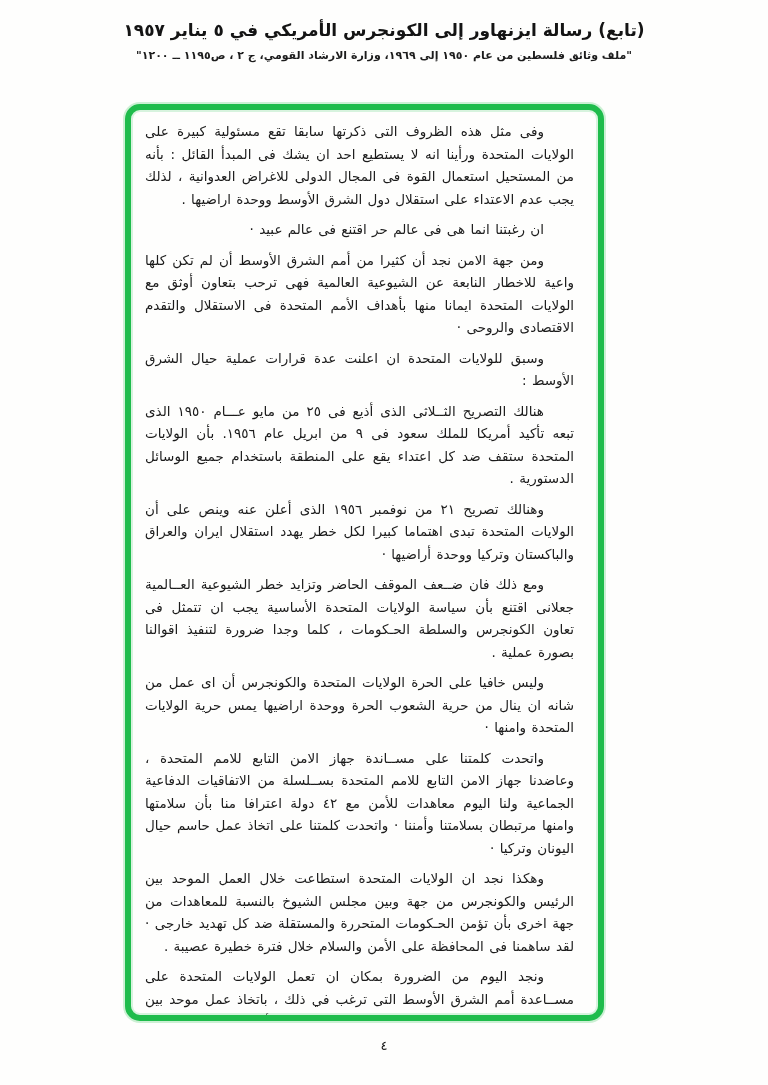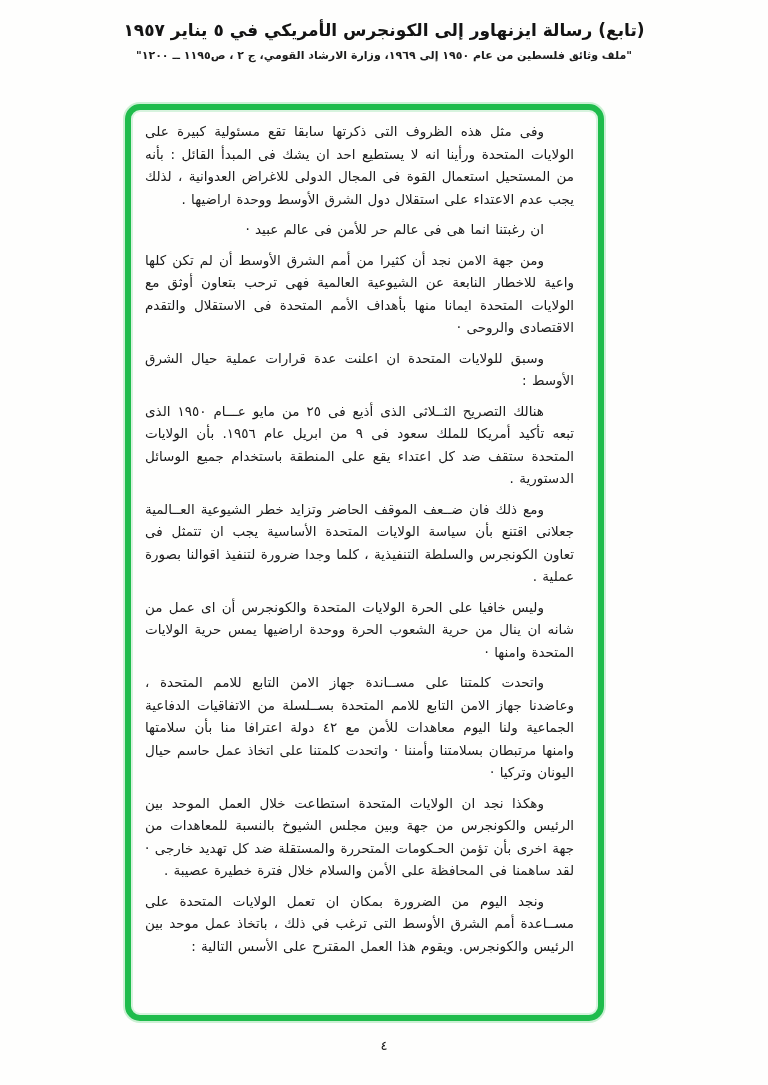--- a/index.html
+++ b/index.html
@@ -82,31 +82,32 @@
   <div class="doc-header">
     <div class="doc-title">(تابع) رسالة ايزنهاور إلى الكونجرس الأمريكي في ٥ يناير ١٩٥٧</div>
     <div class="doc-source">"ملف وثائق فلسطين من عام ١٩٥٠ إلى ١٩٦٩، وزارة الارشاد القومي، ج ٢ ، ص١١٩٥ ــ ١٢٠٠"</div>
   </div>
 
   <div class="green-frame" style="border-color: rgb(31, 188, 76);">
     <div class="doc-body">
 
         <p class="para">وفى مثل هذه الظروف التى ذكرتها سابقا تقع مسئولية كبيرة على الولايات المتحدة ورأينا انه لا يستطيع احد ان يشك فى المبدأ القائل : بأنه من المستحيل استعمال القوة فى المجال الدولى للاغراض العدوانية ، لذلك يجب عدم الاعتداء على استقلال دول الشرق الأوسط ووحدة اراضيها .</p>
 
-        <p class="para">ان رغبتنا انما هى فى عالم حر للأمن فى عالم عبيد ·</p>
+        <p class="para">ان رغبتنا انما هى فى عالم حر اقتنع فى عالم عبيد ·</p>
 
         <p class="para">ومن جهة الامن نجد أن كثيرا من أمم الشرق الأوسط أن لم تكن كلها واعية للاخطار النابعة عن الشيوعية العالمية فهى ترحب بتعاون أوثق مع الولايات المتحدة ايمانا منها بأهداف الأمم المتحدة فى الاستقلال والتقدم الاقتصادى والروحى ·</p>
 
 
         <p class="para">وسبق للولايات المتحدة ان اعلنت عدة قرارات عملية حيال الشرق الأوسط :</p>
 
         <p class="para">هنالك التصريح الثــلاثى الذى أذيع فى ٢٥ من مايو عـــام ١٩٥٠ الذى تبعه تأكيد أمريكا للملك سعود فى ٩ من ابريل عام ١٩٥٦. بأن الولايات المتحدة ستقف ضد كل اعتداء يقع على المنطقة باستخدام جميع الوسائل الدستورية .</p>
 
+        <p class="para">وهنالك تصريح ٢١ من نوفمبر ١٩٥٦ الذى أعلن عنه وينص على أن الولايات المتحدة تبدى اهتماما كبيرا لكل خطر يهدد استقلال ايران والعراق والباكستان وتركيا ووحدة أراضيها ·</p>
 
-        <p class="para">ومع ذلك فان ضــعف الموقف الحاضر وتزايد خطر الشيوعية العــالمية جعلانى اقتنع بأن سياسة الولايات المتحدة الأساسية يجب ان تتمثل فى تعاون الكونجرس والسلطة التنفيذية ، كلما وجدا ضرورة لتنفيذ اقوالنا بصورة عملية .</p>
+        <p class="para">ومع ذلك فان ضــعف الموقف الحاضر وتزايد خطر الشيوعية العــالمية جعلانى اقتنع بأن سياسة الولايات المتحدة الأساسية يجب ان تتمثل فى تعاون الكونجرس والسلطة الحـكومات ، كلما وجدا ضرورة لتنفيذ اقوالنا بصورة عملية .</p>
 
         <p class="para">وليس خافيا على الحرة الولايات المتحدة والكونجرس أن اى عمل من شانه ان ينال من حرية الشعوب الحرة ووحدة اراضيها يمس حرية الولايات المتحدة وامنها ·</p>
 
         <p class="para">واتحدت كلمتنا على مســاندة جهاز الامن التابع للامم المتحدة ، وعاضدنا جهاز الامن التابع للامم المتحدة بســلسلة من الاتفاقيات الدفاعية الجماعية ولنا اليوم معاهدات للأمن مع ٤٢ دولة اعترافا منا بأن سلامتها وامنها مرتبطان بسلامتنا وأمننا · واتحدت كلمتنا على اتخاذ عمل حاسم حيال اليونان وتركيا ·</p>
 
         <p class="para">وهكذا نجد ان الولايات المتحدة استطاعت خلال العمل الموحد بين الرئيس والكونجرس من جهة وبين مجلس الشيوخ بالنسبة للمعاهدات من جهة اخرى بأن تؤمن الحـكومات المتحررة والمستقلة ضد كل تهديد خارجى · لقد ساهمنا فى المحافظة على الأمن والسلام خلال فترة خطيرة عصيبة .</p>
 
         <p class="para">ونجد اليوم من الضرورة بمكان ان تعمل الولايات المتحدة على مســاعدة أمم الشرق الأوسط التى ترغب في ذلك ، باتخاذ عمل موحد بين الرئيس والكونجرس. ويقوم هذا العمل المقترح على الأسس التالية :</p>
       </div>
   </div>

